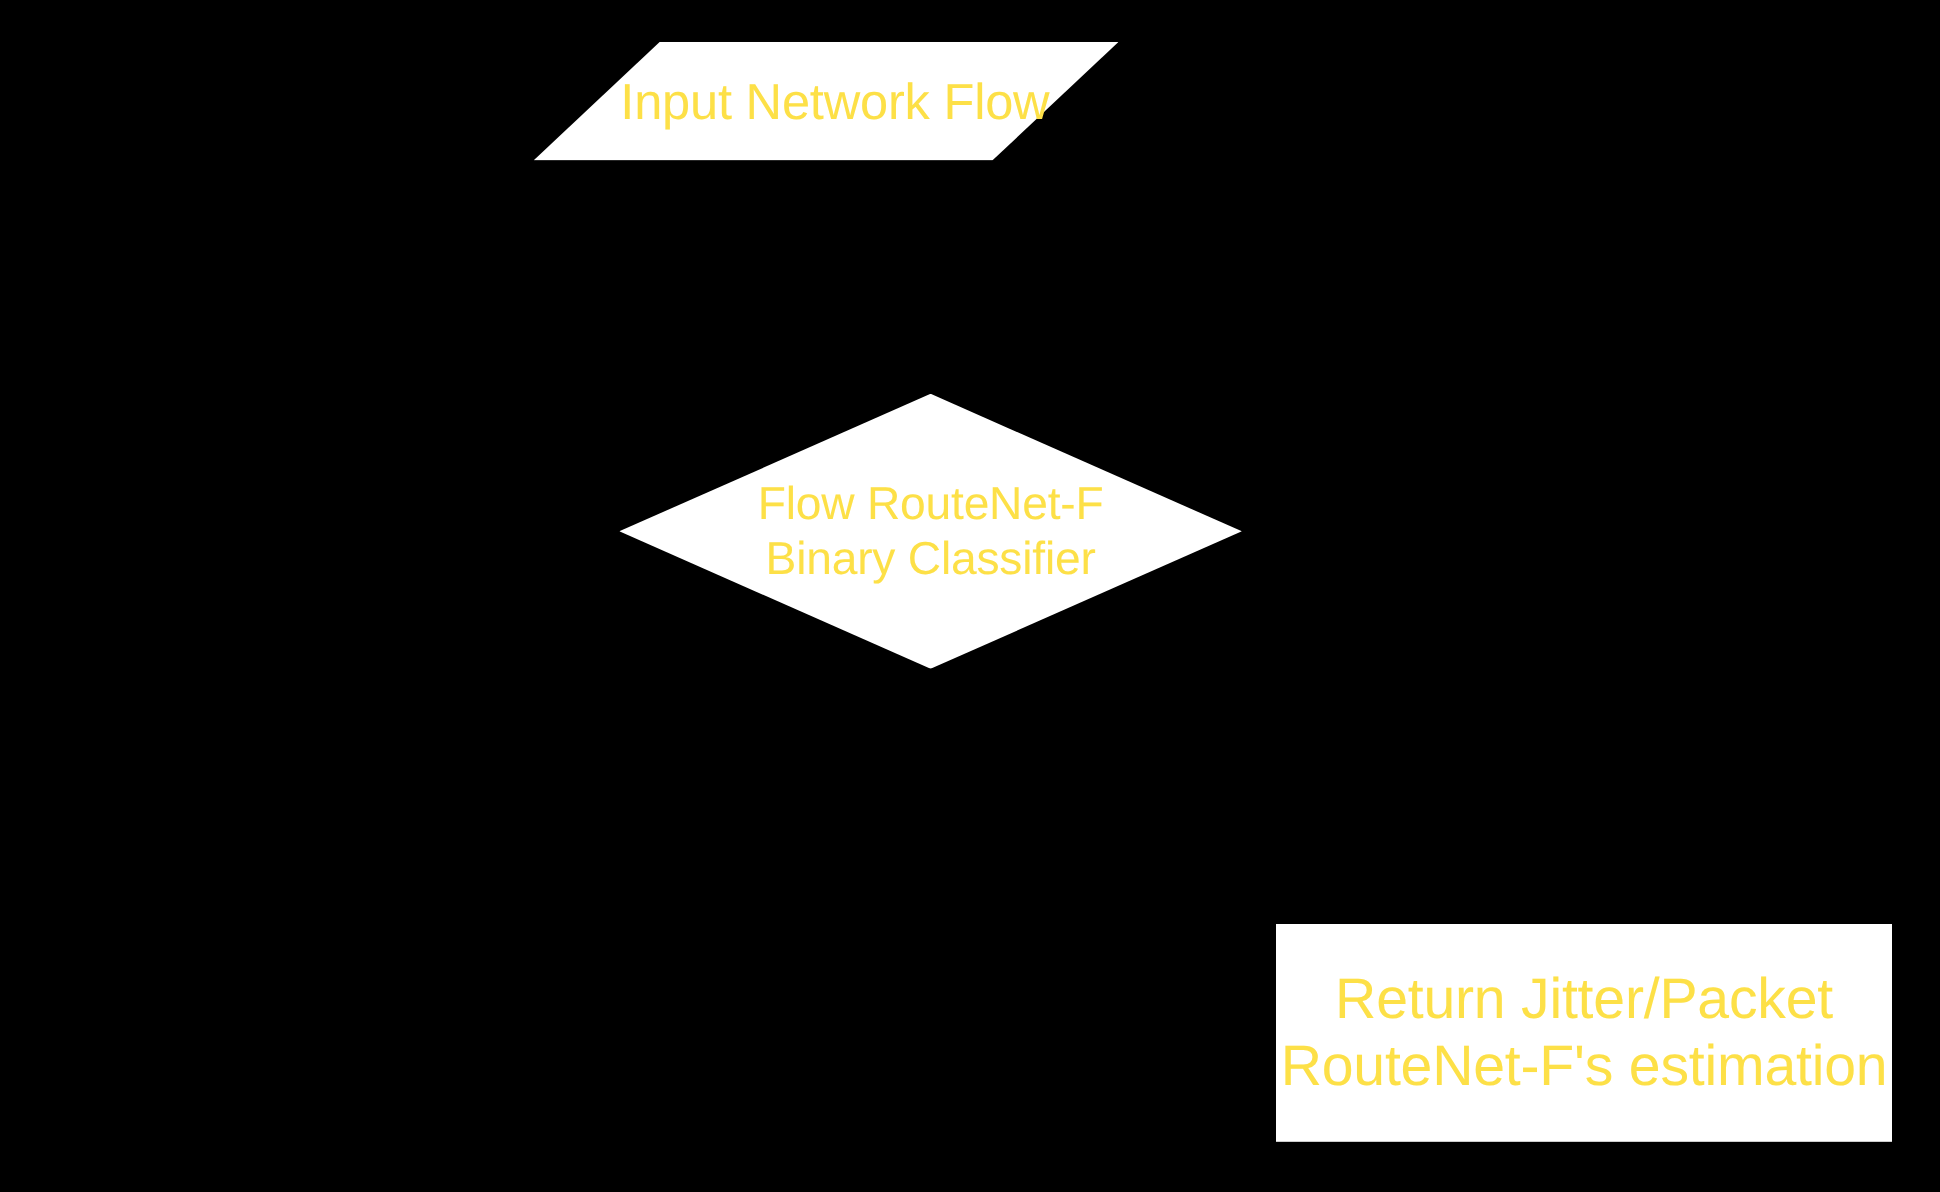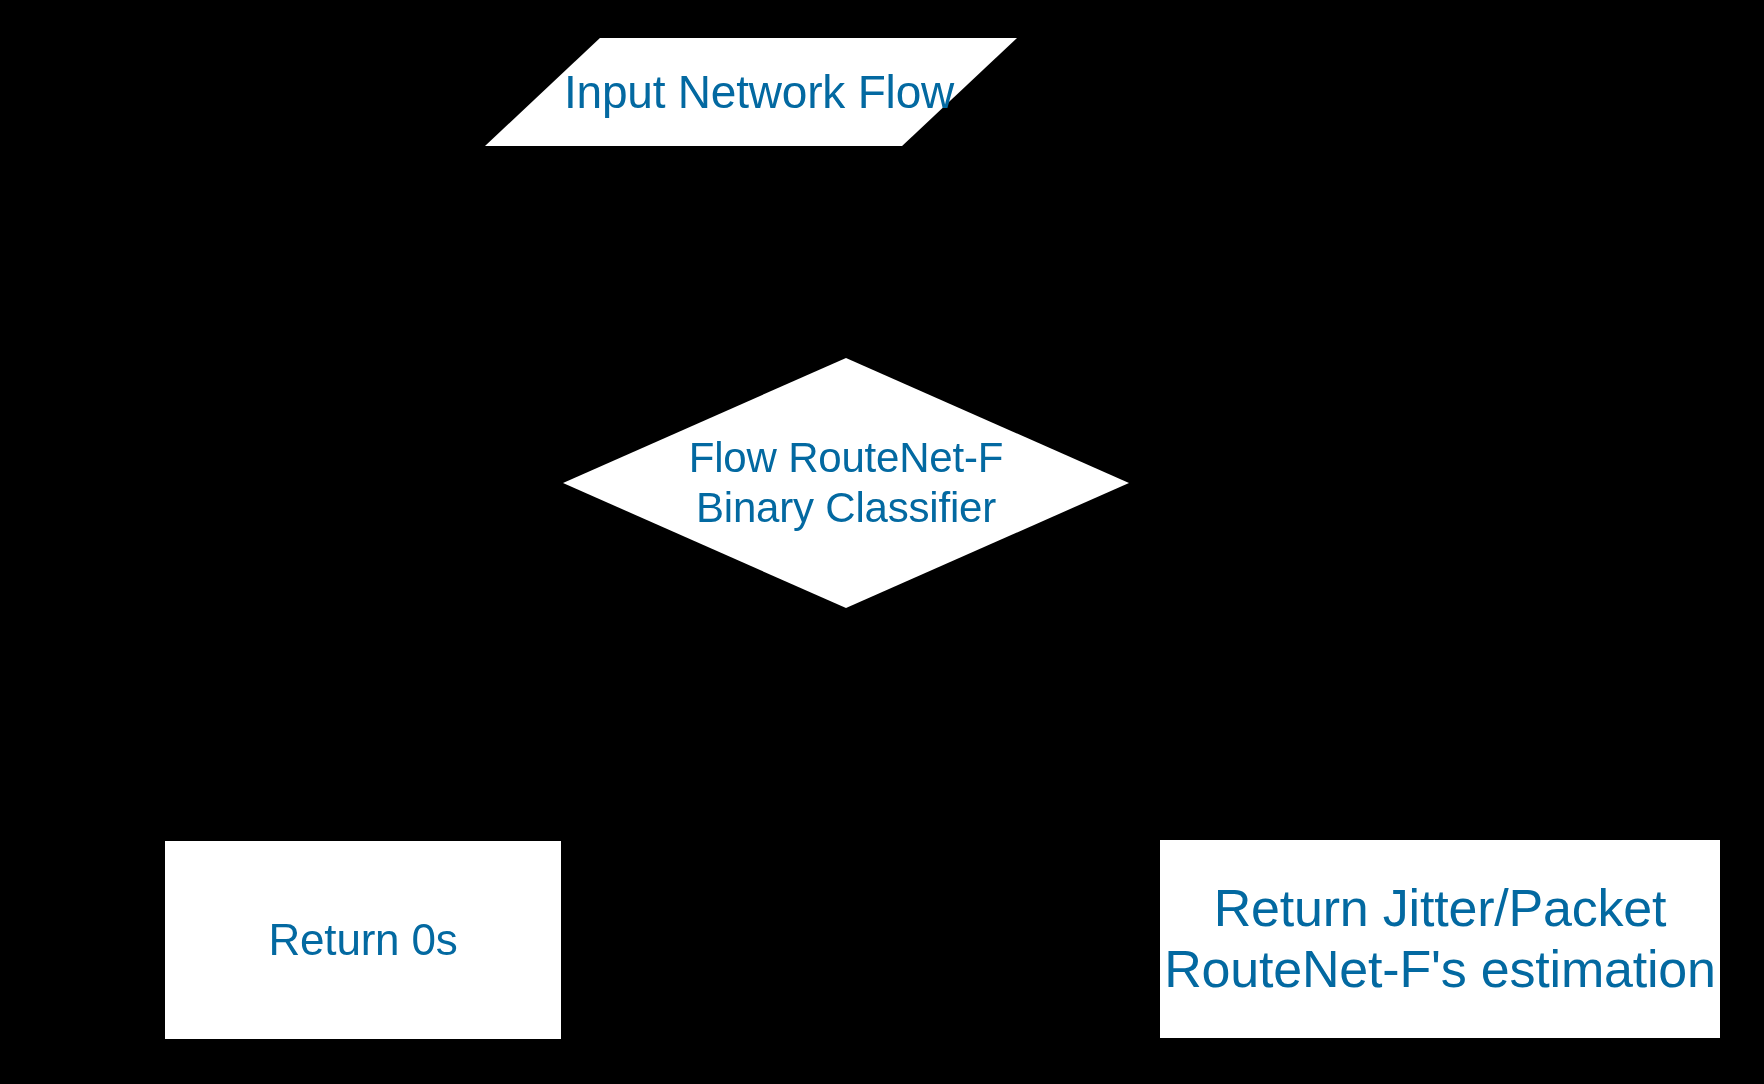--- a/index.html
+++ b/index.html
@@ -26,21 +26,21 @@
   .node-label {
     position: absolute;
     left: 0;
     top: 0;
     width: 100%;
     height: 100%;
     display: flex;
     align-items: center;
     justify-content: center;
     text-align: center;
-    color: #0369a1;
+    color: #fde047;
     white-space: pre-line;
     line-height: 1.18;
     letter-spacing: -0.2px;
   }
 
   
   #node-input {
     left: 485px;
     top: 38px;
     width: 532px;
@@ -146,24 +146,20 @@
     <div class="shape"></div>
     <div class="node-label">Input Network Flow</div>
   </div>
 
   <div class="node" id="node-decision">
     <div class="shape"></div>
     <div class="node-label">Flow RouteNet-F
 Binary Classifier</div>
   </div>
 
-  <div class="node" id="node-return-zero">
-    <div class="shape"></div>
-    <div class="node-label">Return 0s</div>
-  </div>
 
   <div class="node" id="node-return-estimation">
     <div class="shape"></div>
     <div class="node-label">Return Jitter/Packet
 RouteNet-F's estimation</div>
   </div>
 
 </div>
 
 </body></html>

